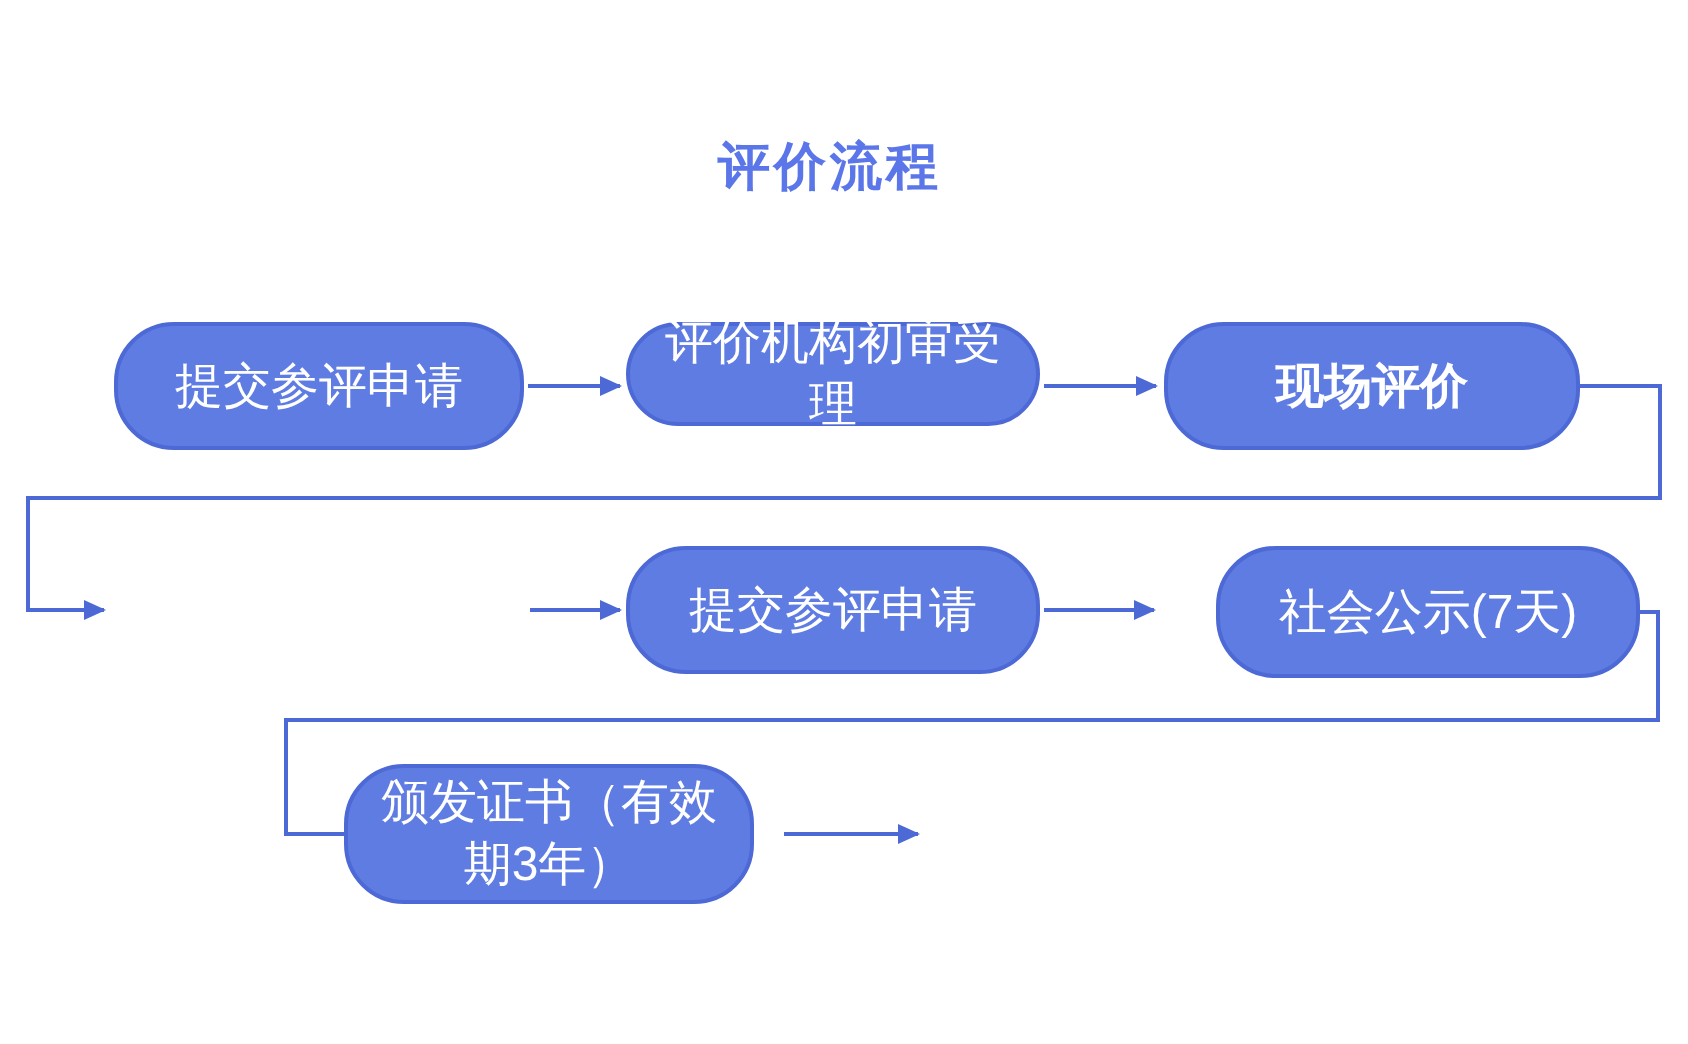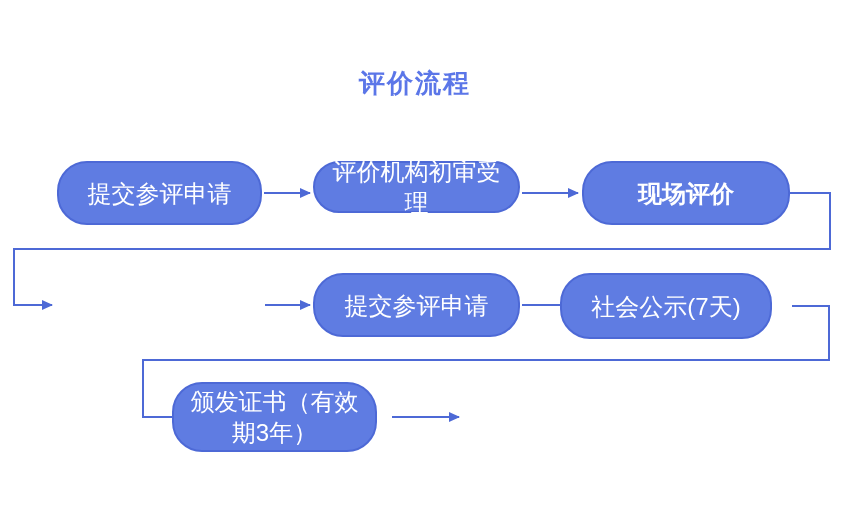--- a/index.html
+++ b/index.html
@@ -48,21 +48,21 @@
     text-align: center;
     font-size: 24px;
     line-height: 31px;
     padding: 0 14px;
   }
   .n1 { left: 57px;  top: 161px; width: 205px; height: 64px; align-items: center; }
   .n2 { left: 313px; top: 161px; width: 207px; height: 52px; }
   .n3 { left: 582px; top: 161px; width: 208px; height: 64px; font-weight: bold; }
   .n4 { left: 55px;  top: 273px; width: 208px; height: 64px; }
   .n5 { left: 313px; top: 273px; width: 207px; height: 64px; }
-  .n6 { left: 560px; top: 273px; width: 212px; height: 66px; text-align: right; }
+  .n6 { left: 608px; top: 273px; width: 212px; height: 66px; text-align: right; }
   .n7 { left: 172px; top: 382px; width: 205px; height: 70px; }
   .n8 { left: 462px; top: 381px; width: 206px; height: 70px; }
 </style>
 </head>
 <body>
 
 <div class="canvas">
 
   <div class="page-title">评价流程</div>
 

